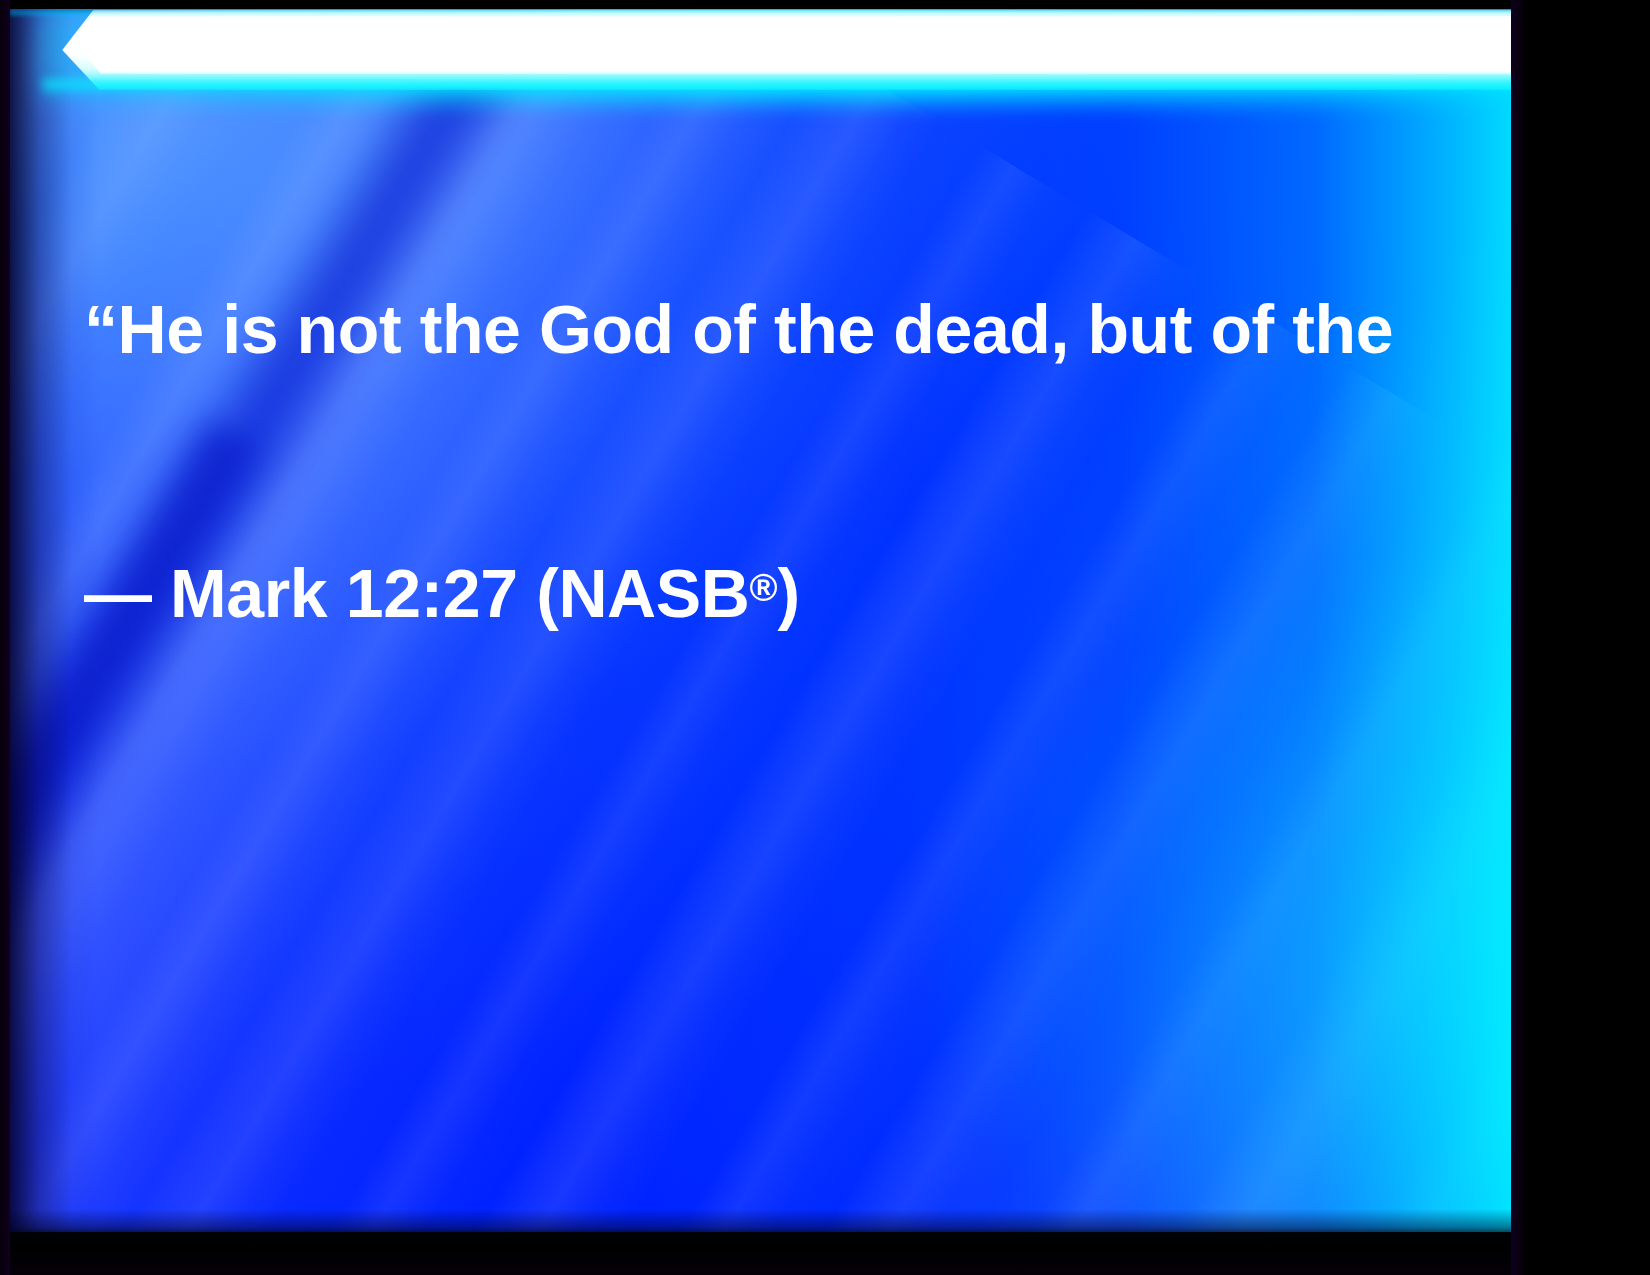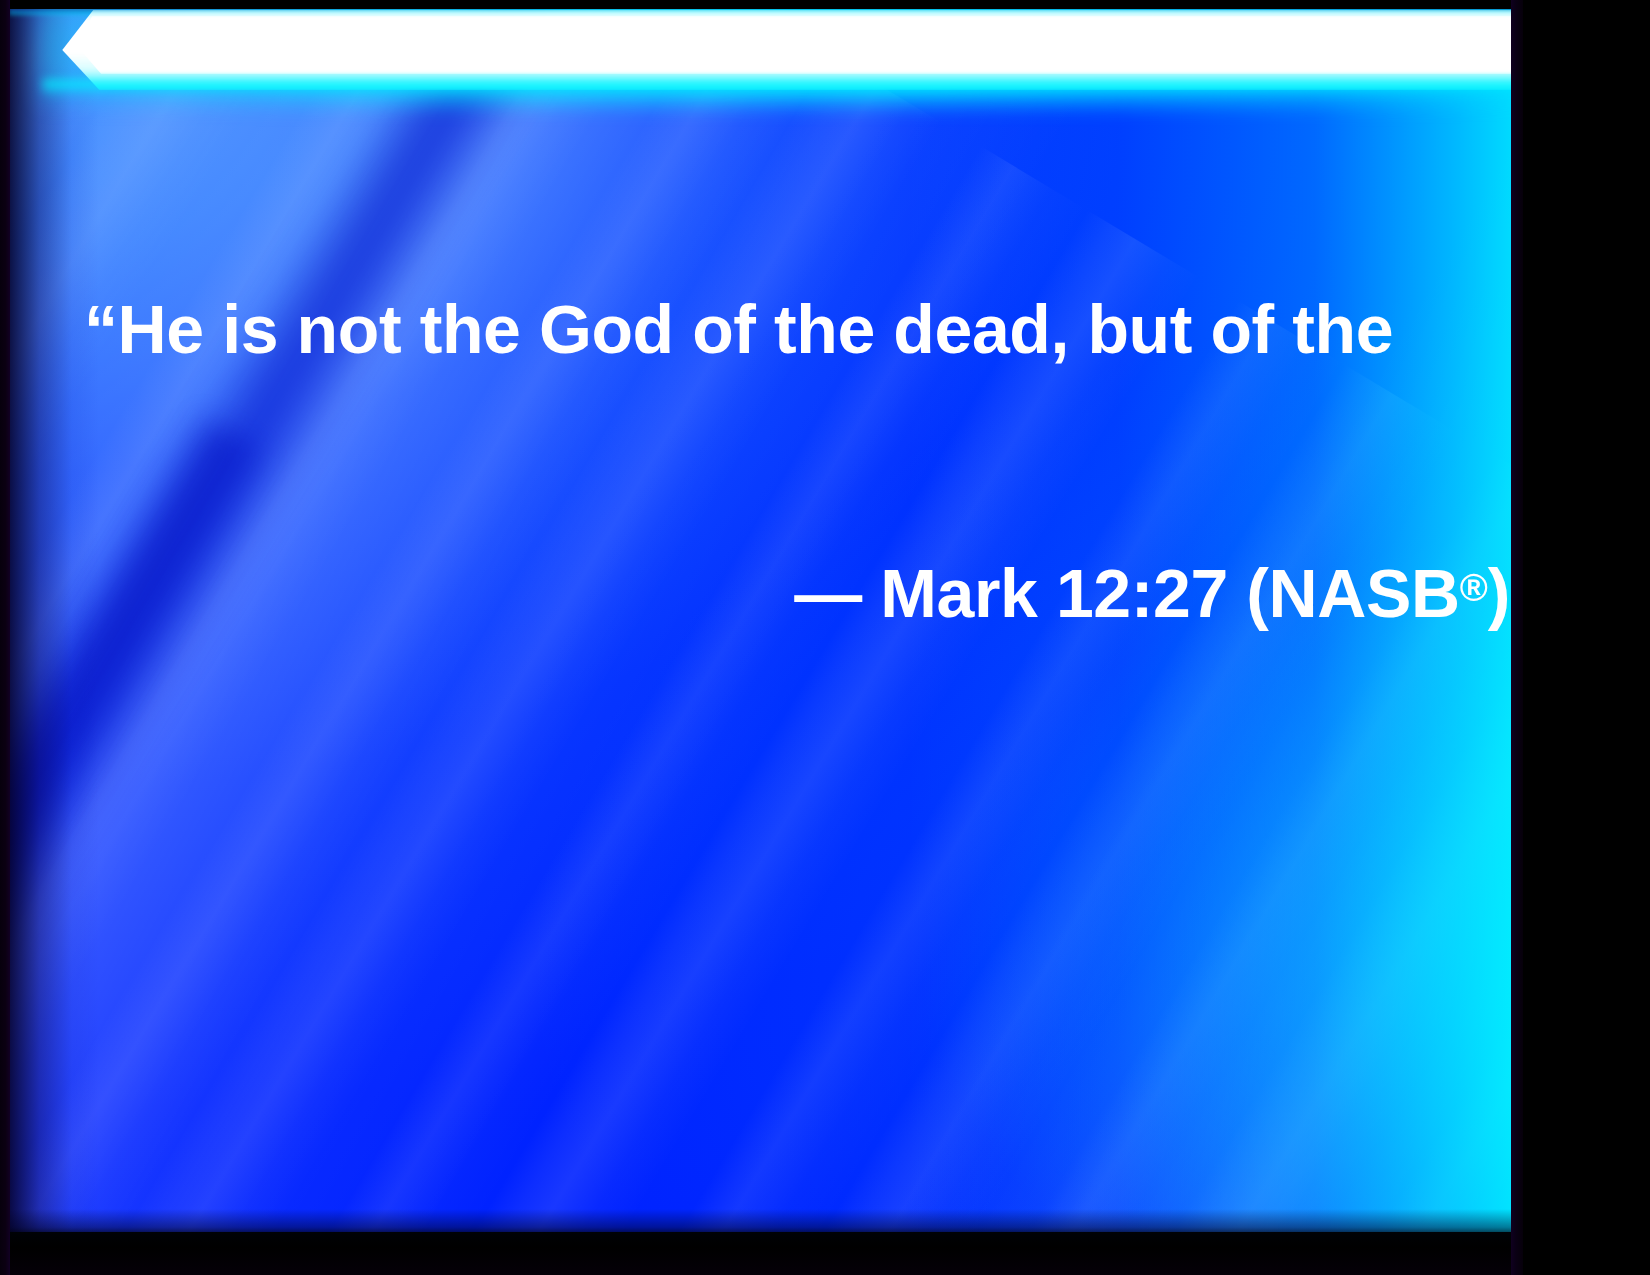--- a/index.html
+++ b/index.html
@@ -258,21 +258,21 @@
     color: #ffffff;
     font-weight: bold;
     font-size: 68px;
     line-height: 86px;
     letter-spacing: -0.4px;
     white-space: pre-wrap;
   }
   .verse-line { display: block; }
   .attribution {
     display: block;
-    text-align: right;
+    text-align: left;
     padding-right: 4px;
     margin-top: 1px;
   }
   .reg {
     font-size: 0.56em;
     vertical-align: 0.42em;
     letter-spacing: 0;
   }
 </style>
 </head>

